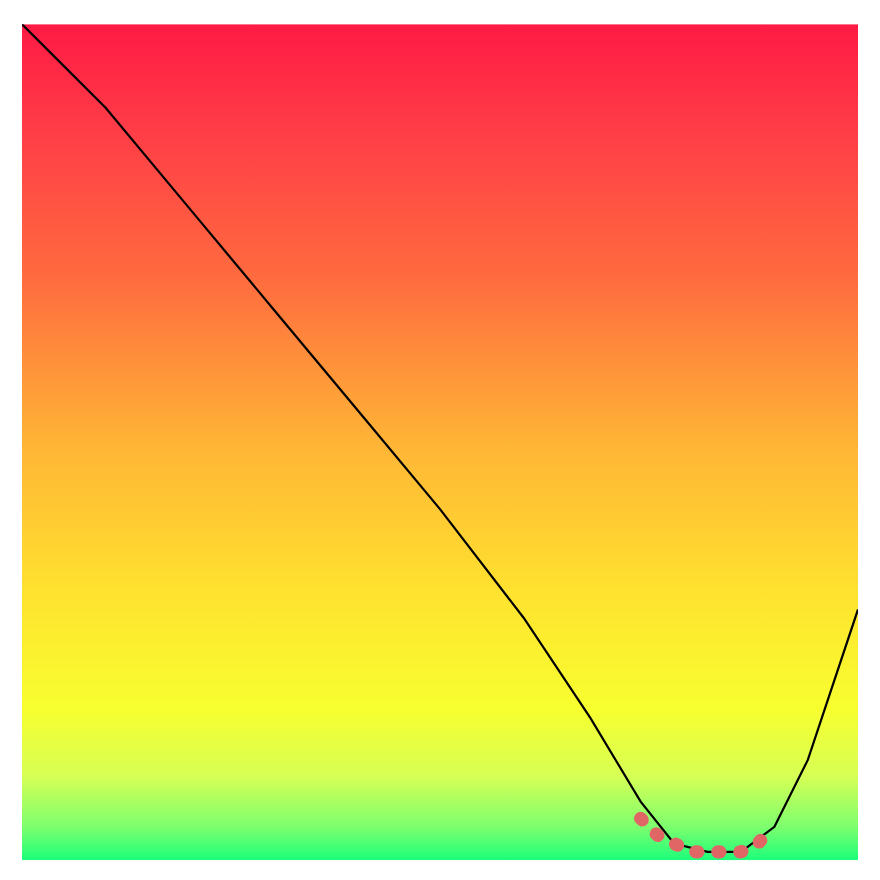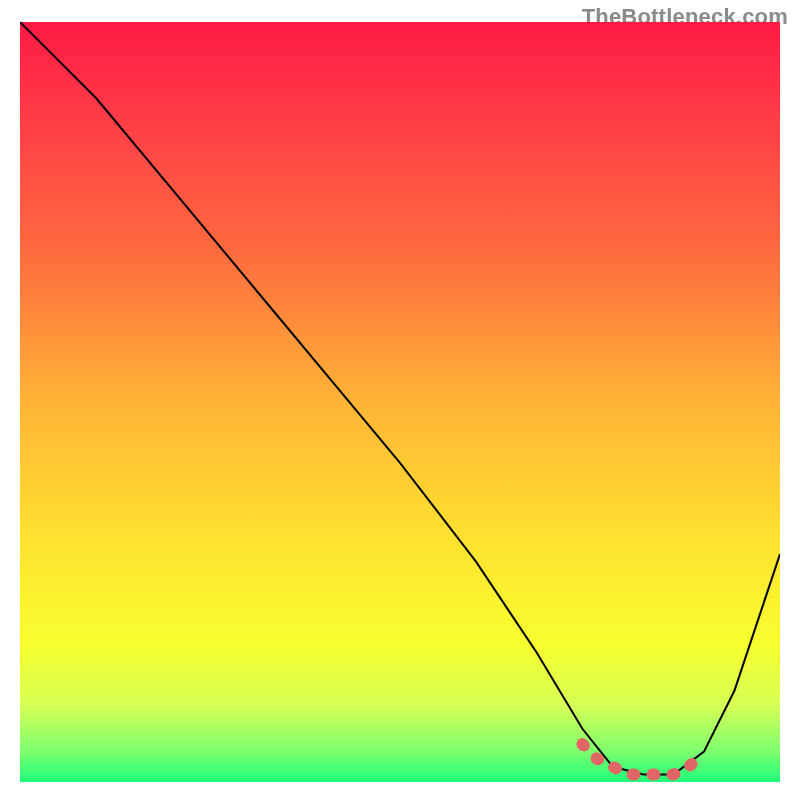--- a/index.html
+++ b/index.html
@@ -31,21 +31,20 @@
     width: 760px;
     height: 760px;
   }
   svg { display: block; }
 </style>
 </head>
 <body>
 
 <div class="frame">
 
-  <div class="watermark">TheBottleneck.com</div>
 
   <div class="plot">
     <svg id="chart-svg" width="760" height="760" viewBox="0 0 760 760">
       <defs>
         <linearGradient id="heat" x1="0" y1="0" x2="0" y2="1">
             <stop offset="0%" stop-color="#ff1a44"></stop>
             <stop offset="12%" stop-color="#ff3b47"></stop>
             <stop offset="30%" stop-color="#ff6a3f"></stop>
             <stop offset="50%" stop-color="#ffb436"></stop>
             <stop offset="68%" stop-color="#ffe22f"></stop>

